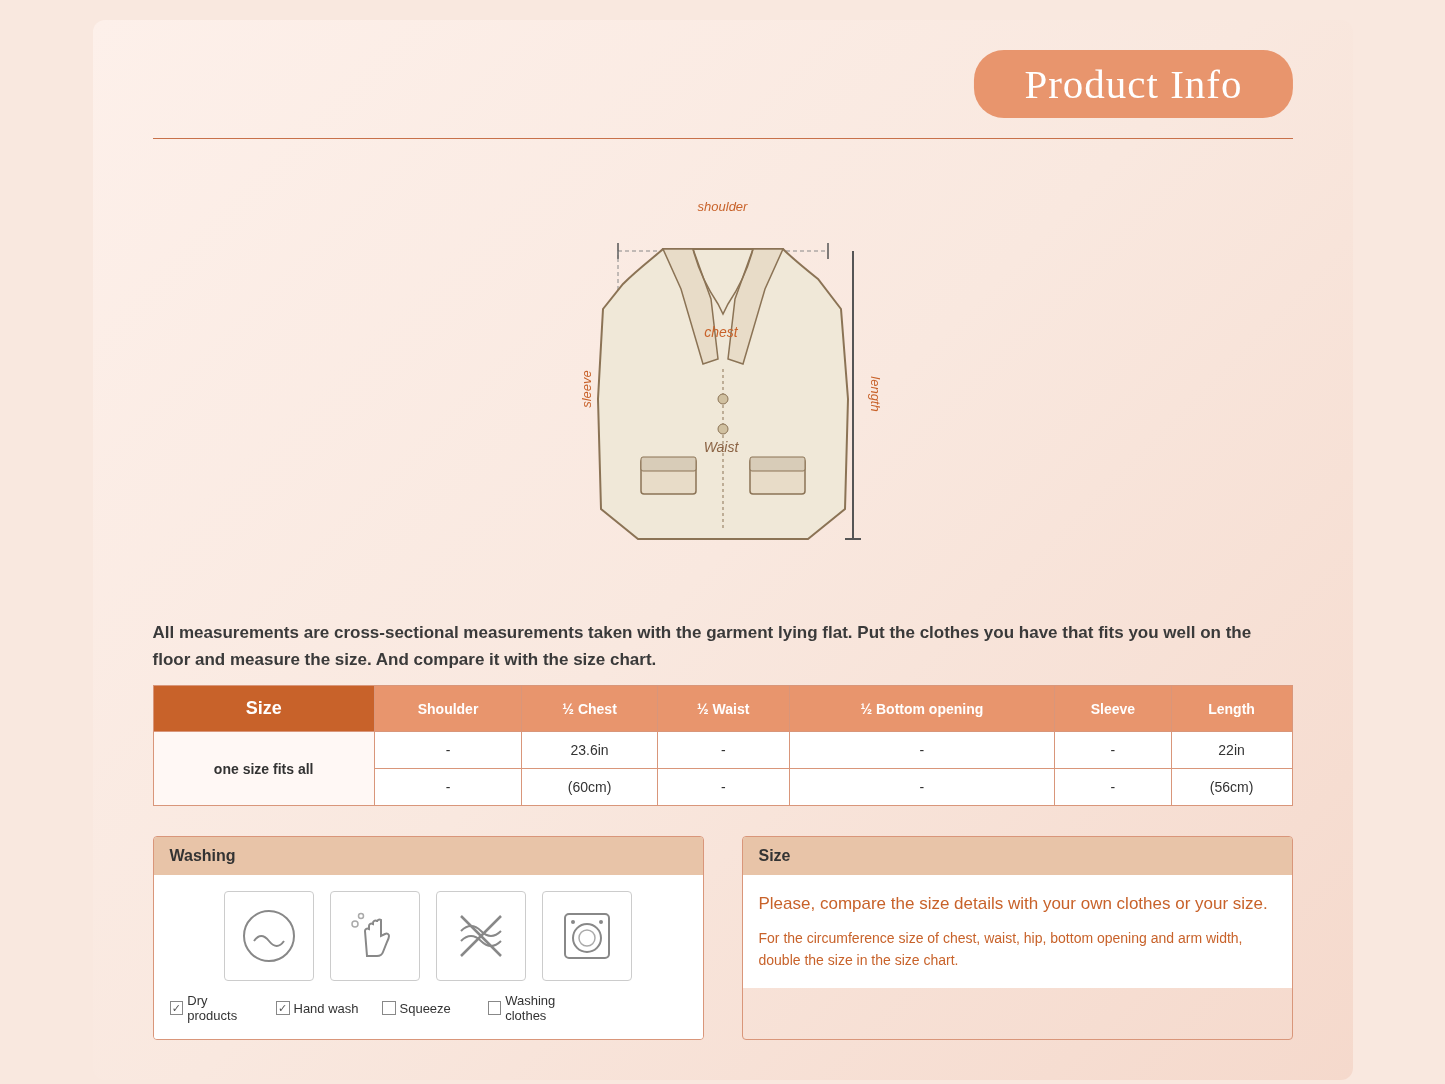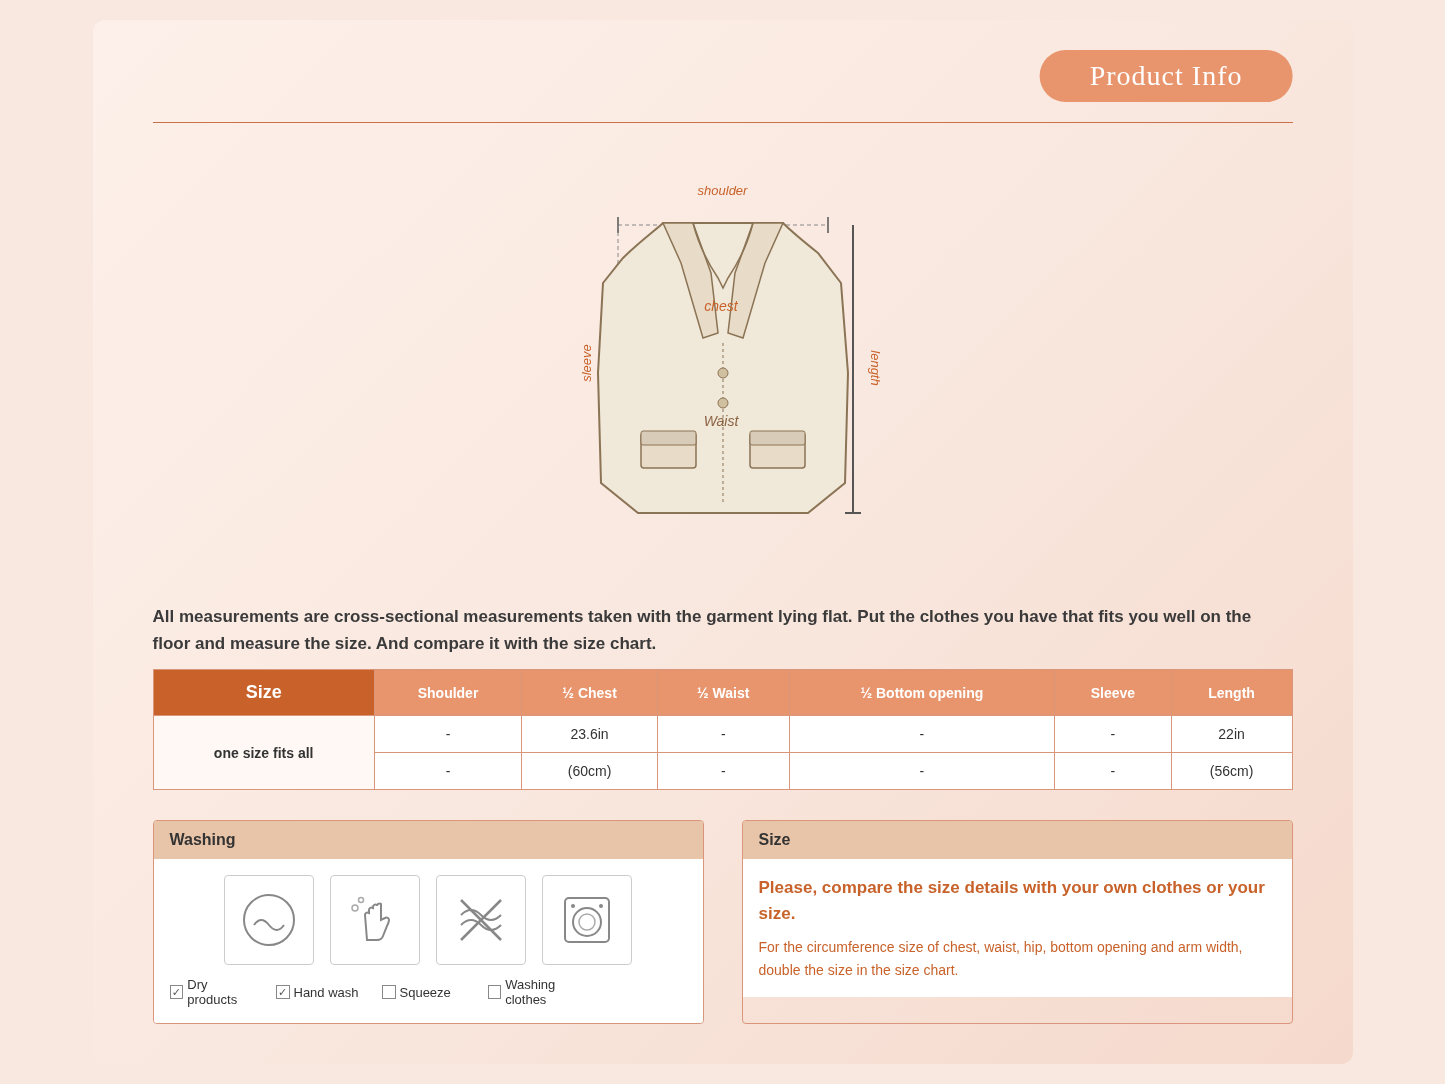--- a/index.html
+++ b/index.html
@@ -37,21 +37,21 @@
     }
 
     .title-container {
       text-align: center;
       margin-bottom: 20px;
     }
 
     .title-text {
       font-family: 'Brush Script MT', cursive;
       color: white;
-      font-size: 28px;
+      font-size: 41px;
       font-weight: normal;
       letter-spacing: 1px;
     }
 
     
     .divider {
       border: none;
       border-top: 1.5px solid #c8714a;
       margin: 10px 0 30px 0;
     }
@@ -66,21 +66,21 @@
 
     .jacket-diagram {
       position: relative;
       width: 400px;
       height: 420px;
     }
 
     
     .jacket-svg-container {
       position: absolute;
-      top: 20px;
+      top: 30px;
       left: 50%;
       transform: translateX(-50%);
     }
 
     .dimension-label {
       position: absolute;
       font-size: 13px;
       color: #c8622a;
       font-style: italic;
     }
@@ -242,21 +242,21 @@
     }
 
     .size-info-content {
       background: white;
       padding: 16px;
     }
 
     .size-info-main {
       color: #c8622a;
       font-size: 17px;
-      font-weight: bold;
+      font-weight: normal;
       line-height: 1.5;
       margin-bottom: 10px;
     }
 
     .size-info-sub {
       color: #c8622a;
       font-size: 14px;
       line-height: 1.6;
     }
   </style>

